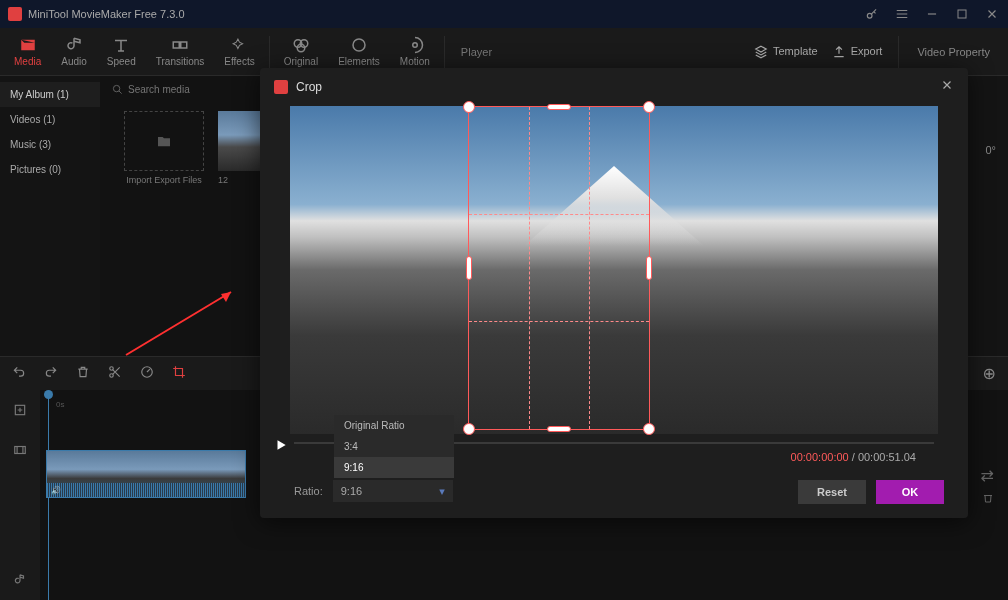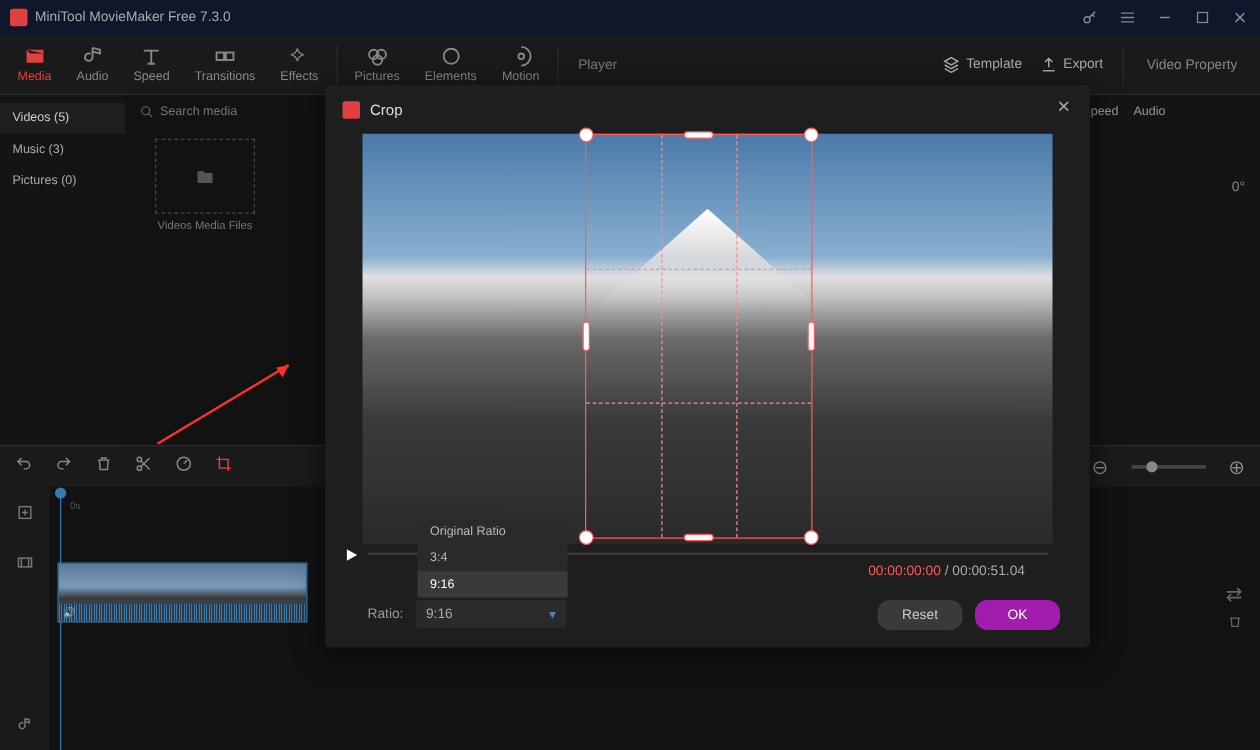--- a/index.html
+++ b/index.html
@@ -31,21 +31,21 @@
 .timeline { flex: 1; background: #121212; position: relative; }
 .track-controls { position: absolute; left: 0; top: 0; bottom: 0; width: 40px; background: #1a1a1a; display: flex; flex-direction: column; }
 .track-btn { height: 40px; display: flex; align-items: center; justify-content: center; color: #777; cursor: pointer; }
 .playhead { position: absolute; left: 48px; top: 4px; bottom: 0; width: 1px; background: #3a7aaa; }
 .playhead::before { content: ''; position: absolute; top: -4px; left: -4px; width: 9px; height: 9px; background: #3a7aaa; border-radius: 50%; }
 .ruler-txt { position: absolute; left: 56px; top: 10px; font-size: 8px; color: #555; }
 .clip { position: absolute; left: 46px; top: 60px; width: 200px; height: 48px; background: linear-gradient(to bottom, #5a7a9a 0%, #7a9aba 40%, #3a3a3a 60%, #2a5a7a 100%); border: 1px solid #3a7aaa; }
 .clip .wave { position: absolute; bottom: 0; left: 0; right: 0; height: 14px; background: repeating-linear-gradient(90deg, #3a7aaa 0, #3a7aaa 1px, #2a3a4a 1px, #2a3a4a 2px); }
 .clip .spk { position: absolute; bottom: 2px; left: 4px; color: #ccc; font-size: 8px; }
 
-.modal-overlay { position: absolute; left: 260px; top: 68px; width: 612px; height: 450px; background: #1e1e1e; border-radius: 4px; box-shadow: 0 4px 24px rgba(0,0,0,0.6); }
+.modal-overlay { position: absolute; left: 260px; top: 68px; width: 708px; height: 450px; background: #1e1e1e; border-radius: 4px; box-shadow: 0 4px 24px rgba(0,0,0,0.6); }
 .modal-header { display: flex; align-items: center; padding: 10px 14px; font-size: 12px; color: #ddd; font-weight: 500; }
 .modal-header .logo { width: 14px; height: 14px; background: #e04040; border-radius: 2px; margin-right: 8px; }
 .modal-close { margin-left: auto; cursor: pointer; color: #aaa; font-size: 16px; }
 .crop-canvas { margin: 0 30px; height: 328px; background: linear-gradient(to bottom, #4a7aaa 0%, #8ab0d0 30%, #e0e0e0 35%, #c0c0c0 40%, #6a6a6a 50%, #3a3a3a 70%, #2a2a2a 100%); position: relative; }
 .mountain { position: absolute; top: 60px; left: 50%; transform: translateX(-50%); width: 180px; height: 80px; background: linear-gradient(to bottom, #fff 0%, #e0e0e0 40%, transparent 100%); clip-path: polygon(50% 0%, 0% 100%, 100% 100%); }
 .crop-rect { position: absolute; left: 178px; top: 0; width: 182px; height: 324px; border: 1px solid #ff5a5a; }
 .crop-grid-v { position: absolute; top: 0; bottom: 0; width: 0; border-left: 1px dashed #ff8a8a; }
 .crop-grid-h { position: absolute; left: 0; right: 0; height: 0; border-top: 1px dashed #ff8a8a; }
 .handle { position: absolute; background: #fff; border: 1px solid #ff5a5a; }
 .handle.corner { width: 12px; height: 12px; border-radius: 50%; }
@@ -55,21 +55,21 @@
 .timecode { position: absolute; right: 52px; bottom: 55px; font-size: 11px; }
 .timecode .cur { color: #ff5a5a; }
 .timecode .dur { color: #aaa; }
 .prog-line { position: absolute; left: 34px; right: 34px; bottom: 74px; height: 2px; background: #3a3a3a; }
 .ratio-row { position: absolute; left: 34px; bottom: 16px; display: flex; align-items: center; gap: 10px; font-size: 11px; }
 .ratio-select { width: 120px; height: 22px; background: #2a2a2a; color: #aaa; display: flex; align-items: center; justify-content: space-between; padding: 0 8px; cursor: pointer; }
 .ratio-dropdown { position: absolute; left: 74px; bottom: 40px; width: 120px; background: #2a2a2a; font-size: 10px; }
 .ratio-opt { padding: 5px 10px; cursor: pointer; color: #bbb; }
 .ratio-opt.sel { background: #3a3a3a; color: #fff; }
 .modal-btns { position: absolute; right: 24px; bottom: 14px; display: flex; gap: 10px; }
-.mbtn { width: 68px; height: 24px; display: flex; align-items: center; justify-content: center; font-size: 11px; cursor: pointer; border-radius: 10px; }
+.mbtn { width: 68px; height: 24px; display: flex; align-items: center; justify-content: center; font-size: 11px; cursor: pointer; border-radius: 0; font-weight: bold; }
 .mbtn.reset { background: #3a3a3a; color: #ccc; }
 .mbtn.ok { background: #a21caf; color: #fff; }
 .arrow { position: absolute; left: 116px; top: 280px; width: 130px; height: 80px; pointer-events: none; }
 .arrow svg { width: 100%; height: 100%; }
 </style>
 </head>
 <body>
 
 <div class="titlebar">
   <div class="app-logo"></div>
@@ -136,21 +136,21 @@
       </svg>
     <span>Effects</span>
   </div>
   <div class="toolbar-divider"></div>
   <div class="tool-item">
     <svg class="tool-icon" viewBox="0 0 24 24" fill="none" stroke="currentColor" stroke-width="2">
         <circle cx="8" cy="10" r="5"></circle>
         <circle cx="16" cy="10" r="5"></circle>
         <circle cx="12" cy="16" r="5"></circle>
       </svg>
-    <span>Pictures</span>
+    <span>Original</span>
   </div>
   <div class="tool-item">
     <svg class="tool-icon" viewBox="0 0 24 24" fill="none" stroke="currentColor" stroke-width="2">
         <circle cx="12" cy="12" r="8"></circle>
       </svg>
     <span>Elements</span>
   </div>
   <div class="tool-item">
     <svg class="tool-icon" viewBox="0 0 24 24" fill="none" stroke="currentColor" stroke-width="2">
         <circle cx="12" cy="12" r="3"></circle>
@@ -173,40 +173,45 @@
         </svg>
       <span>Export</span>
     </div>
   </div>
   <div class="toolbar-divider"></div>
   <div style="padding:0 14px;font-size:11px;color:#888">Video Property</div>
 </div>
 
 <div class="main-row">
   <div class="sidebar">
-    <div class="sidebar-item">Videos (5)</div>
+    <div class="sidebar-item">My Album (1)</div>
+    <div class="sidebar-item">Videos (1)</div>
     <div class="sidebar-item">Music (3)</div>
     <div class="sidebar-item">Pictures (0)</div>
   </div>
   <div style="flex:1;padding:8px 12px">
     <div class="search-row">
       <svg width="11" height="11" viewBox="0 0 24 24" fill="none" stroke="currentColor" stroke-width="2">
           <circle cx="10" cy="10" r="7"></circle>
           <path d="M21 21l-6-6"></path>
         </svg>
       <input style="background: transparent; border: none; color: rgb(136, 136, 136); font-size: 10px; outline: none; width: 120px;" placeholder="Search media">
     </div>
     <div class="media-panel">
       <div>
         <div class="import-box">
           <svg width="20" height="16" viewBox="0 0 24 24" fill="currentColor">
               <path d="M3 6h7l2 2h9v12H3z"></path>
             </svg>
         </div>
-        <div class="import-label">Videos Media Files</div>
+        <div class="import-label">Import Export Files</div>
+      </div>
+      <div>
+        <div class="thumb"></div>
+        <div style="font-size:9px;color:#777;margin-top:4px">12</div>
       </div>
     </div>
   </div>
   <div class="props-panel">
     <div class="props-tabs">
       <span>Color</span>
       <span>Speed</span>
       <span>Audio</span>
     </div>
     <div style="display:flex;gap:20px;margin:16px 0;color:#888">

